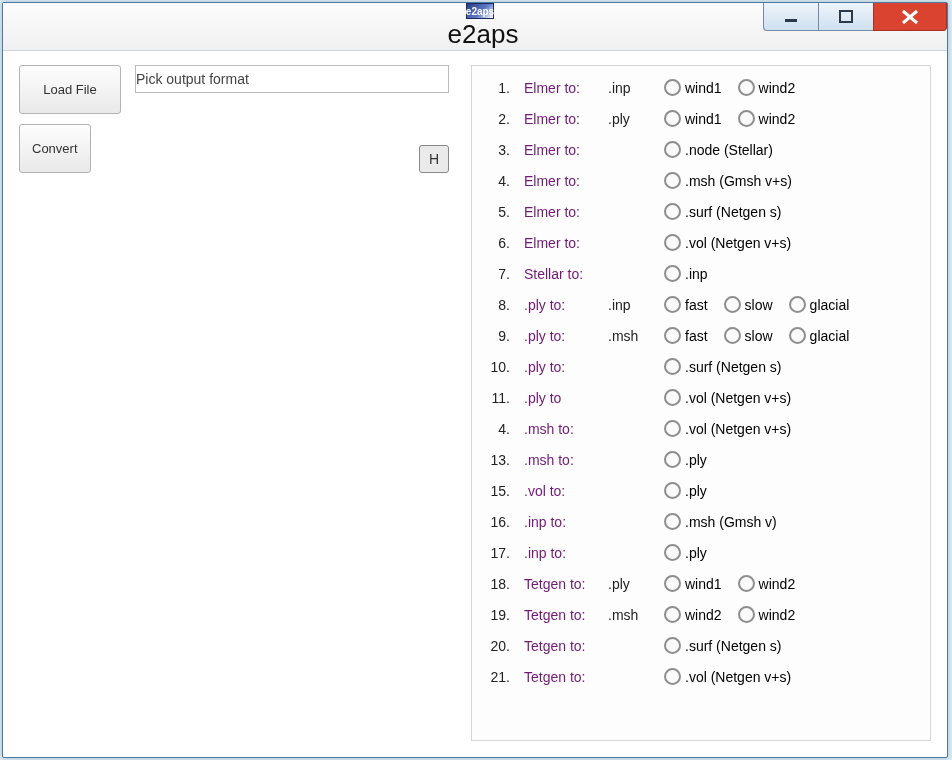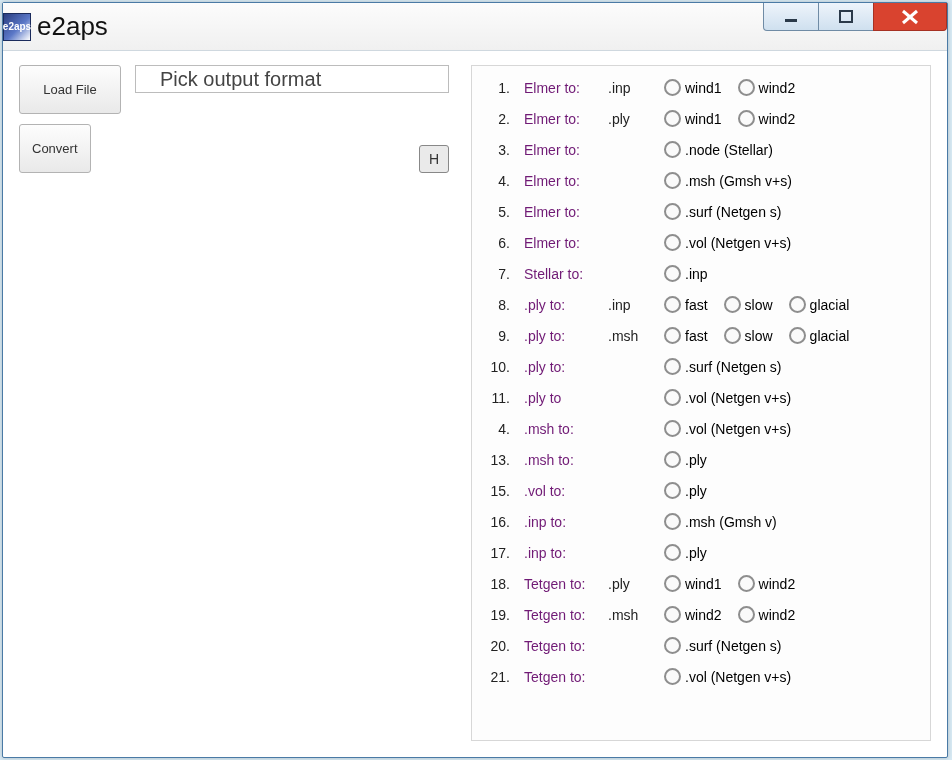--- a/index.html
+++ b/index.html
@@ -20,22 +20,23 @@
     border-radius:2px;
     box-shadow:0 0 4px rgba(0,0,0,0.2);
     display:flex; flex-direction:column;
   }
   
   .titlebar {
     height:48px;
     background:linear-gradient(to bottom,#fcfcfc,#f0f0f0);
     border-bottom:1px solid #cfd8df;
     position:relative;
-    display:flex; align-items:center; 
+    display:flex; align-items:center; padding-left:10px;
     color:#111;
+    flex-direction:column;
   }
   .titlebar .app-name { font-size:26px; margin-left:6px; }
   .app-icon {
     width:28px; height:28px;
     background:linear-gradient(135deg,#2a3d80 0%,#5b78c7 55%,#fff 100%);
     border:1px solid #1b2b5c;
     color:#fff; font-size:10px; font-weight:bold;
     display:flex; align-items:center; justify-content:center;
     letter-spacing:0;
   }
@@ -79,24 +80,24 @@
     color:#333;
     cursor:pointer;
     min-width:60px;
     text-align:center;
   }
   .left-panel .row1 { display:flex; align-items:stretch; gap:14px; margin-bottom:10px; }
   .btn.wide { width:102px; }
   .output-box {
     flex:1; height:28px;
     border:1px solid #bcbcbc;
-    padding:4px 24px;
+    padding:4px 0;
     background:#fff;
     color:#444;
-    font-size:20px;
+    font-size:14px;
     display:flex; align-items:center;
   }
   .left-panel .row2, .left-panel .row3 { margin-bottom:10px; }
   .h-row { position:relative; height:0; }
   .h-btn {
     position:absolute; right:0; top:-38px;
     width:30px; height:28px;
     border:1px solid #888;
     border-radius:3px;
     background:#eaeaea;

